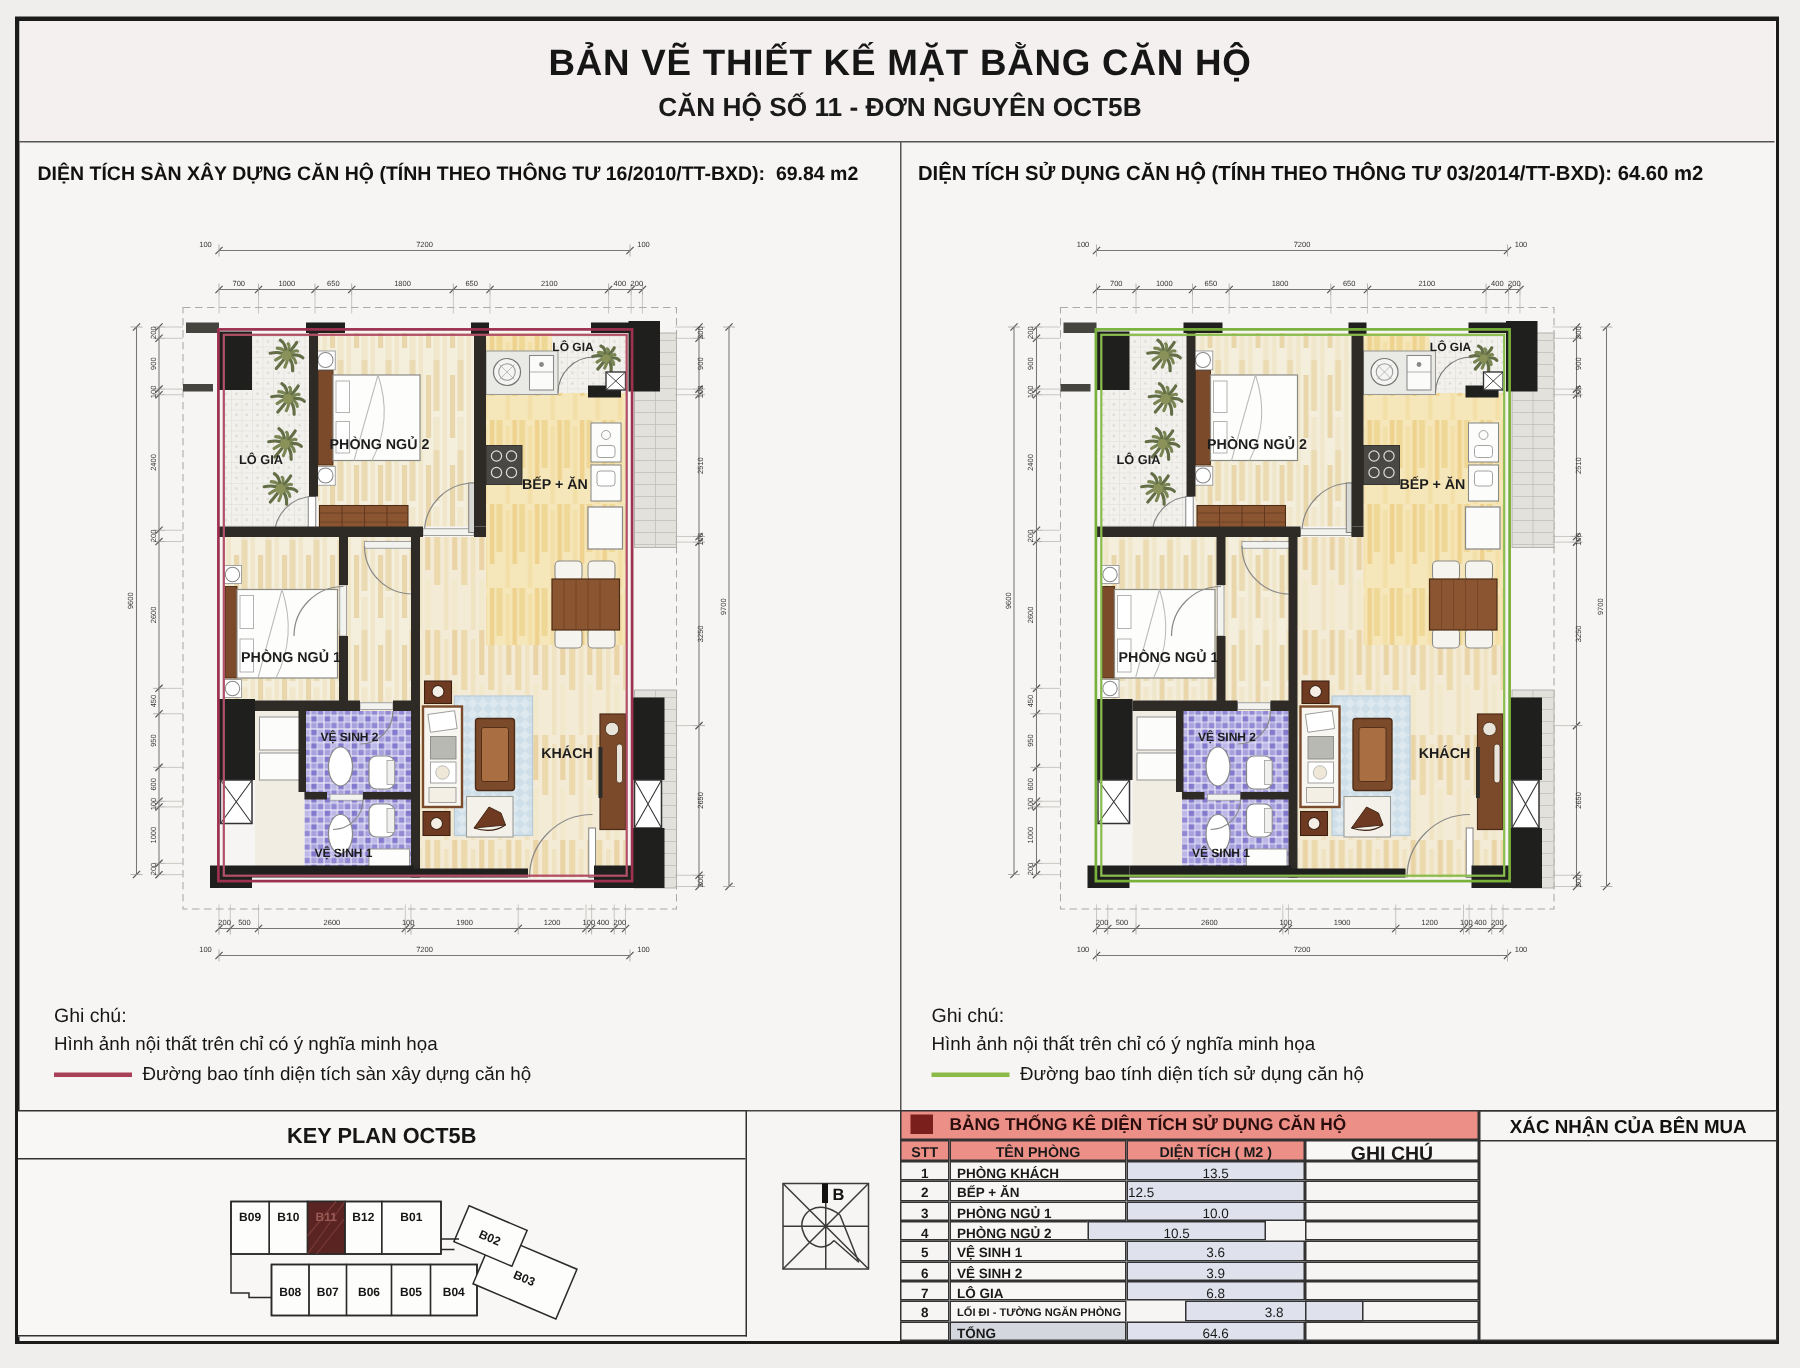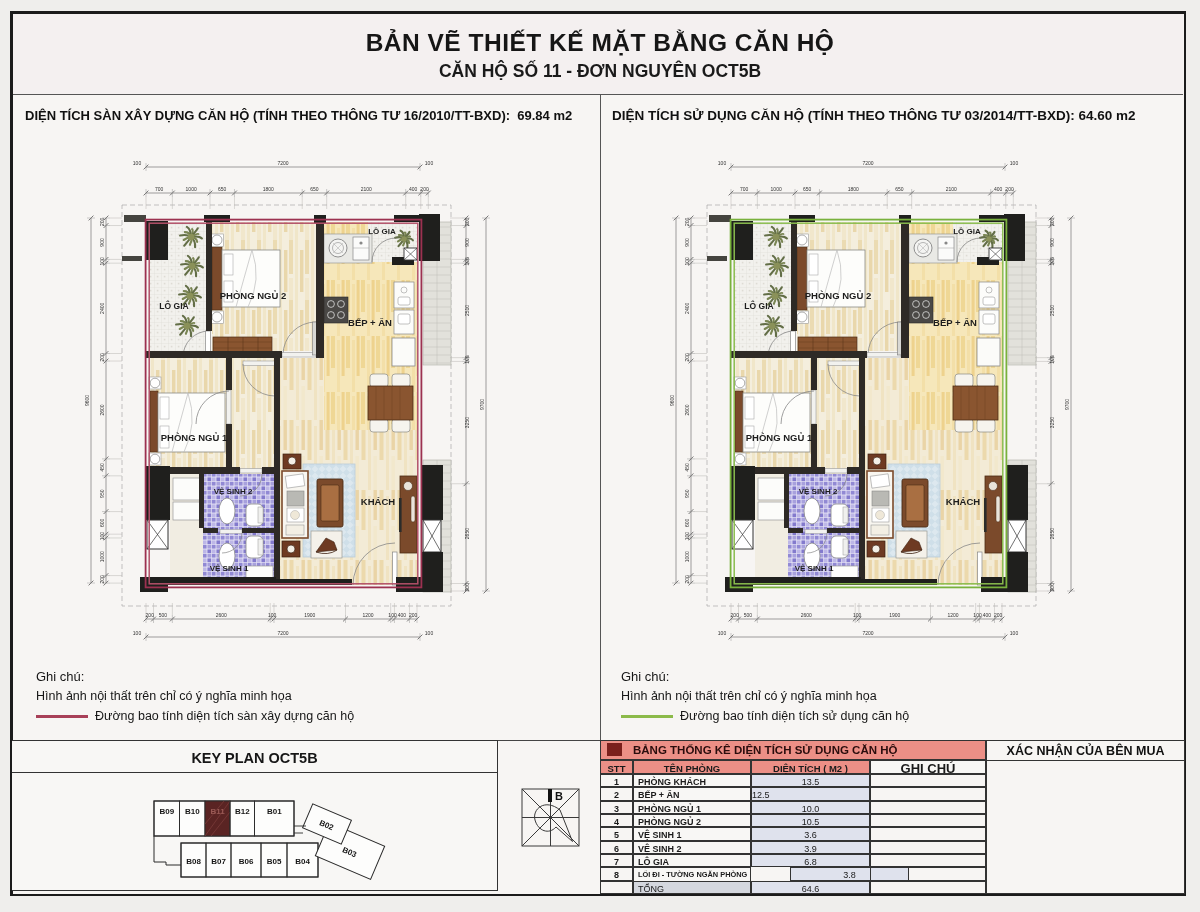--- a/index.html
+++ b/index.html
@@ -1381,33 +1381,33 @@
 <div class="abs" style="left:600px;top:787.35px;width:33px;height:13.35px;border:0.8px solid #333;box-sizing:border-box;text-align:center;font-size:9px;font-weight:bold;color:#1a1a1a;padding-top:2px;">2</div>
 <div class="abs" style="left:633px;top:787.35px;width:118px;height:13.35px;border:0.8px solid #333;box-sizing:border-box;font-size:9px;font-weight:bold;color:#1a1a1a;padding:2px 0 0 4px;background:#f8f7f5;white-space:nowrap;">BẾP + ĂN</div>
 <div class="abs" style="left:751px;top:787.35px;width:119px;height:13.35px;border:0.8px solid #333;box-sizing:border-box;text-align:left;font-size:9px;color:#1a1a1a;padding-top:2px;background:#dfe2ed;">12.5</div>
 <div class="abs" style="left:870px;top:787.35px;width:116px;height:13.35px;border:0.8px solid #333;box-sizing:border-box;"></div>
 <div class="abs" style="left:600px;top:800.7px;width:33px;height:13.35px;border:0.8px solid #333;box-sizing:border-box;text-align:center;font-size:9px;font-weight:bold;color:#1a1a1a;padding-top:2px;">3</div>
 <div class="abs" style="left:633px;top:800.7px;width:118px;height:13.35px;border:0.8px solid #333;box-sizing:border-box;font-size:9px;font-weight:bold;color:#1a1a1a;padding:2px 0 0 4px;background:#f8f7f5;white-space:nowrap;">PHÒNG NGỦ 1</div>
 <div class="abs" style="left:751px;top:800.7px;width:119px;height:13.35px;border:0.8px solid #333;box-sizing:border-box;text-align:center;font-size:9px;color:#1a1a1a;padding-top:2px;background:#dfe2ed;">10.0</div>
 <div class="abs" style="left:870px;top:800.7px;width:116px;height:13.35px;border:0.8px solid #333;box-sizing:border-box;"></div>
 <div class="abs" style="left:600px;top:814.0500000000001px;width:33px;height:13.35px;border:0.8px solid #333;box-sizing:border-box;text-align:center;font-size:9px;font-weight:bold;color:#1a1a1a;padding-top:2px;">4</div>
 <div class="abs" style="left:633px;top:814.0500000000001px;width:118px;height:13.35px;border:0.8px solid #333;box-sizing:border-box;font-size:9px;font-weight:bold;color:#1a1a1a;padding:2px 0 0 4px;background:#f8f7f5;white-space:nowrap;">PHÒNG NGỦ 2</div>
-<div class="abs" style="left:751px;top:814.0500000000001px;width:119px;height:13.35px;border:0.8px solid #333;box-sizing:border-box;text-align:center;font-size:9px;color:#1a1a1a;padding-top:2px;background:#dfe2ed;">10.5</div>
+<div class="abs" style="left:725px;top:814.0500000000001px;width:119px;height:13.35px;border:0.8px solid #333;box-sizing:border-box;text-align:center;font-size:9px;color:#1a1a1a;padding-top:2px;background:#dfe2ed;">10.5</div>
 <div class="abs" style="left:870px;top:814.0500000000001px;width:116px;height:13.35px;border:0.8px solid #333;box-sizing:border-box;"></div>
 <div class="abs" style="left:600px;top:827.4000000000001px;width:33px;height:13.35px;border:0.8px solid #333;box-sizing:border-box;text-align:center;font-size:9px;font-weight:bold;color:#1a1a1a;padding-top:2px;">5</div>
 <div class="abs" style="left:633px;top:827.4000000000001px;width:118px;height:13.35px;border:0.8px solid #333;box-sizing:border-box;font-size:9px;font-weight:bold;color:#1a1a1a;padding:2px 0 0 4px;background:#f8f7f5;white-space:nowrap;">VỆ SINH 1</div>
 <div class="abs" style="left:751px;top:827.4000000000001px;width:119px;height:13.35px;border:0.8px solid #333;box-sizing:border-box;text-align:center;font-size:9px;color:#1a1a1a;padding-top:2px;background:#dfe2ed;">3.6</div>
 <div class="abs" style="left:870px;top:827.4000000000001px;width:116px;height:13.35px;border:0.8px solid #333;box-sizing:border-box;"></div>
 <div class="abs" style="left:600px;top:840.7500000000001px;width:33px;height:13.35px;border:0.8px solid #333;box-sizing:border-box;text-align:center;font-size:9px;font-weight:bold;color:#1a1a1a;padding-top:2px;">6</div>
 <div class="abs" style="left:633px;top:840.7500000000001px;width:118px;height:13.35px;border:0.8px solid #333;box-sizing:border-box;font-size:9px;font-weight:bold;color:#1a1a1a;padding:2px 0 0 4px;background:#f8f7f5;white-space:nowrap;">VỆ SINH 2</div>
 <div class="abs" style="left:751px;top:840.7500000000001px;width:119px;height:13.35px;border:0.8px solid #333;box-sizing:border-box;text-align:center;font-size:9px;color:#1a1a1a;padding-top:2px;background:#dfe2ed;">3.9</div>
 <div class="abs" style="left:870px;top:840.7500000000001px;width:116px;height:13.35px;border:0.8px solid #333;box-sizing:border-box;"></div>
 <div class="abs" style="left:600px;top:854.1000000000001px;width:33px;height:13.35px;border:0.8px solid #333;box-sizing:border-box;text-align:center;font-size:9px;font-weight:bold;color:#1a1a1a;padding-top:2px;">7</div>
 <div class="abs" style="left:633px;top:854.1000000000001px;width:118px;height:13.35px;border:0.8px solid #333;box-sizing:border-box;font-size:9px;font-weight:bold;color:#1a1a1a;padding:2px 0 0 4px;background:#f8f7f5;white-space:nowrap;">LÔ GIA</div>
 <div class="abs" style="left:751px;top:854.1000000000001px;width:119px;height:13.35px;border:0.8px solid #333;box-sizing:border-box;text-align:center;font-size:9px;color:#1a1a1a;padding-top:2px;background:#dfe2ed;">6.8</div>
 <div class="abs" style="left:870px;top:854.1000000000001px;width:116px;height:13.35px;border:0.8px solid #333;box-sizing:border-box;"></div>
 <div class="abs" style="left:600px;top:867.4500000000002px;width:33px;height:13.35px;border:0.8px solid #333;box-sizing:border-box;text-align:center;font-size:9px;font-weight:bold;color:#1a1a1a;padding-top:2px;">8</div>
 <div class="abs" style="left:633px;top:867.4500000000002px;width:118px;height:16px;border:0.8px solid #333;box-sizing:border-box;font-size:7.4px;font-weight:bold;color:#1a1a1a;padding:2px 0 0 4px;background:#f8f7f5;white-space:nowrap;">LỐI ĐI - TƯỜNG NGĂN PHÒNG</div>
 <div class="abs" style="left:790px;top:867.4500000000002px;width:119px;height:13.35px;border:0.8px solid #333;box-sizing:border-box;text-align:center;font-size:9px;color:#1a1a1a;padding-top:2px;background:#dfe2ed;">3.8</div>
 <div class="abs" style="left:870px;top:867.4500000000002px;width:116px;height:13.35px;border:0.8px solid #333;box-sizing:border-box;"></div>
 <div class="abs" style="left:600px;top:880.8000000000002px;width:33px;height:13.35px;border:0.8px solid #333;box-sizing:border-box;text-align:center;font-size:9px;font-weight:bold;color:#1a1a1a;padding-top:2px;"></div>
-<div class="abs" style="left:633px;top:880.8000000000002px;width:118px;height:13.35px;border:0.8px solid #333;box-sizing:border-box;font-size:9px;font-weight:normal;color:#1a1a1a;padding:2px 0 0 4px;background:#d4d7de;white-space:nowrap;">TỔNG</div>
+<div class="abs" style="left:633px;top:880.8000000000002px;width:118px;height:13.35px;border:0.8px solid #333;box-sizing:border-box;font-size:9px;font-weight:bold;color:#1a1a1a;padding:2px 0 0 4px;background:#d4d7de;white-space:nowrap;">TỔNG</div>
 <div class="abs" style="left:751px;top:880.8000000000002px;width:119px;height:13.35px;border:0.8px solid #333;box-sizing:border-box;text-align:center;font-size:9px;color:#1a1a1a;padding-top:2px;background:#dfe2ed;">64.6</div>
 <div class="abs" style="left:870px;top:880.8000000000002px;width:116px;height:13.35px;border:0.8px solid #333;box-sizing:border-box;"></div>
 </body></html>

